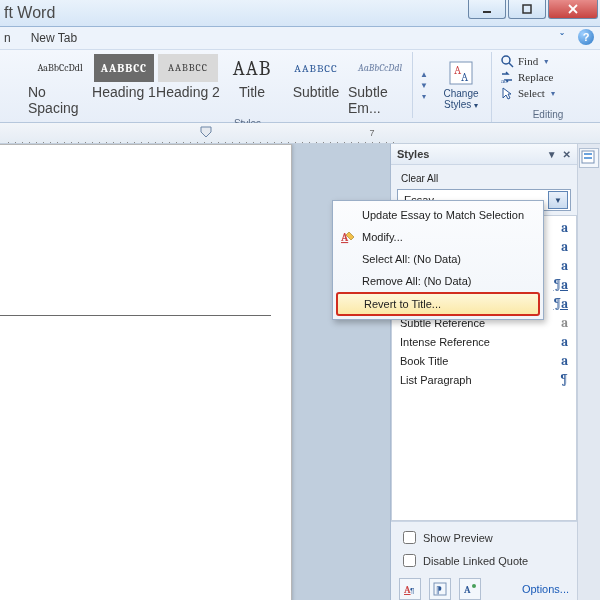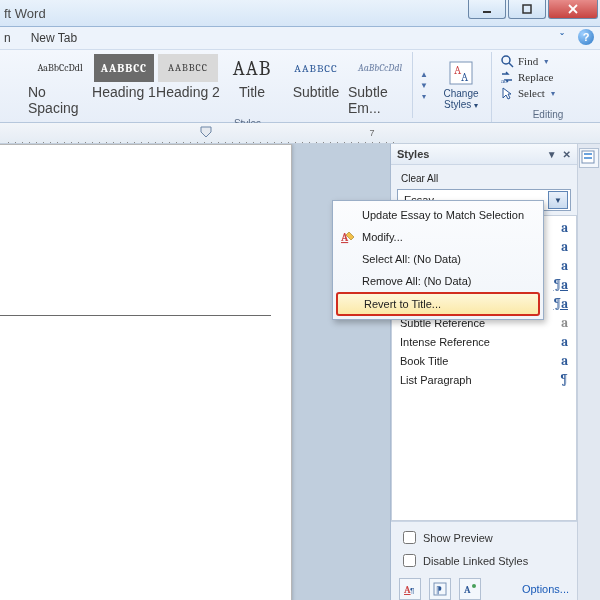--- a/index.html
+++ b/index.html
@@ -22,21 +22,21 @@
   .titlebar {
     height: 26px;
     background: linear-gradient(#e9f2fb,#d6e6f7);
     border-bottom: 1px solid #9ab6d6;
     display:flex;
     align-items:center;
     position:relative;
   }
   .titlebar .title {
     color:#4a4a4a;
-    font-size:13px;
+    font-size:16px;
     padding-left:4px;
   }
   .win-controls {
     position:absolute; right: 2px; top: 0;
     display:flex;
   }
   .win-btn {
     width: 36px; height: 18px;
     margin-left: 2px;
     border: 1px solid #6b87a8;
@@ -509,21 +509,21 @@
           </div>
         </div>
 
       <div class="pane-foot">
         <label>
           <input type="checkbox" style=""> 
             <span>Show Preview</span>
         </label>
         <label>
           <input type="checkbox" style=""> 
-            <span>Disable Linked Styles</span>
+            <span>Disable Linked Quote</span>
         </label>
         <div class="btns">
           <div class="ib">
             <svg width="14" height="14" viewBox="0 0 14 14">
                 <text x="1" y="11" font-size="10" font-family="Cambria" fill="#c44" font-weight="bold" text-decoration="underline">A</text>
                 <text x="7" y="11" font-size="8" fill="#2b5797">¶</text>
               </svg>
           </div>
           <div class="ib">
             <svg width="14" height="14" viewBox="0 0 14 14">

